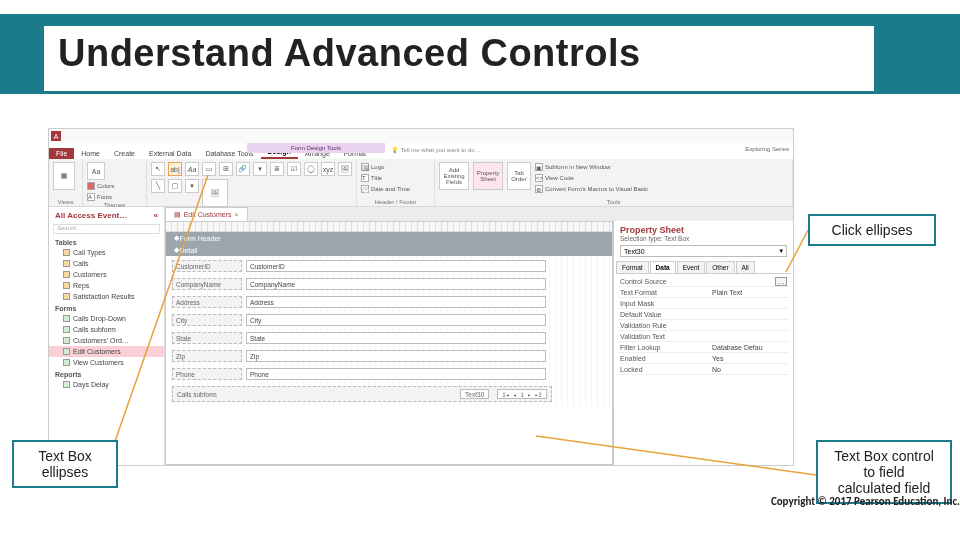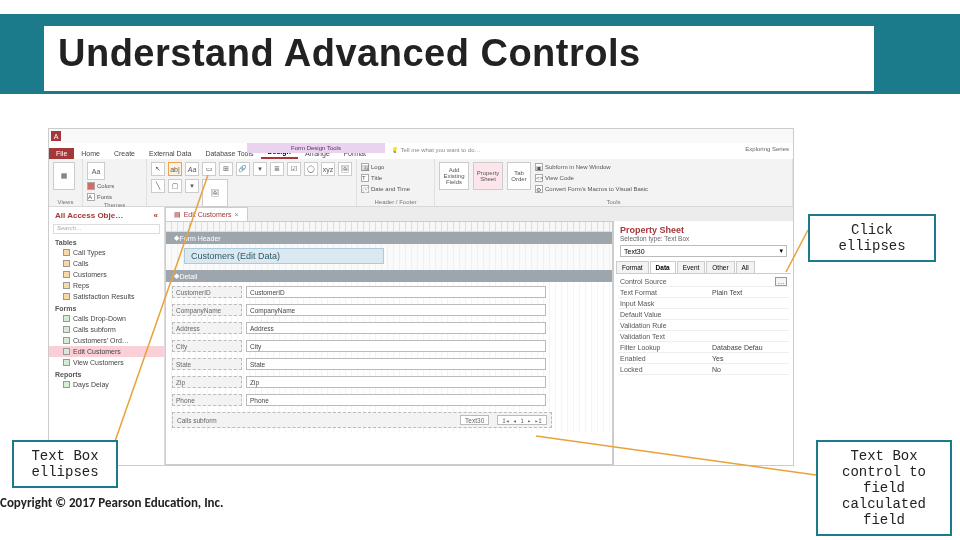--- a/index.html
+++ b/index.html
@@ -199,38 +199,38 @@
   .psheet .pk{ width: 94px; color:#555; padding-left:2px;}
   .psheet .pv{ flex:1; color:#444; display:flex; justify-content:space-between; align-items:center; padding-right:2px;}
   .psheet .ell{ width:12px;height:9px;border:1px solid #999;text-align:center;line-height:7px;font-size:7px;background:#f5f5f5;}
 
   
   .callout {
     position: absolute;
     background: #fff;
     border: 2px solid #1b7b8a;
     padding: 6px 14px;
-    font-family: Liberation Mono, monospace;
+    font-family: Liberation Sans, sans-serif;
     font-size: 14px;
     color: #222;
     text-align: center;
     line-height: 1.15;
   }
   .callout.c1 { top: 214px; left: 808px; width: 128px;}
   .callout.c2 { top: 440px; left: 12px; width: 106px;}
   .callout.c3 { top: 440px; left: 816px; width: 136px;}
 
   svg.lines { position:absolute; top:0; left:0; width:960px; height:540px; pointer-events:none;}
 
   .copyright {
     position: absolute;
     top: 495px; left: 0; width: 960px;
-    text-align: left;
+    text-align: right;
     font-family: Calibri, Arial, sans-serif;
-    font-size: 13px; font-weight: 600;
+    font-size: 11px; font-weight: 600;
     color: #222;
   }
 </style>
 </head>
 <body>
 
 <div class="title-band"></div>
 <div class="title-white"></div>
 <div class="page-title">Understand Advanced Controls</div>
 
@@ -342,21 +342,21 @@
         </div>
       </div>
       <div class="lbl">Tools</div>
     </div>
   </div>
 
   <div class="access-body">
 
     <div class="nav">
       <div class="nav-hdr">
-          <span>All Access Obje…</span>
+          <span>All Access Event…</span>
           <span>«</span>
         </div>
       <div class="search">Search…</div>
 
       <div class="sec">Tables</div>
       <div class="item tbl">
           <span class="ico"></span>
           <span>Call Types</span>
         </div>
       <div class="item tbl">
@@ -408,23 +408,20 @@
     <div class="canvas">
       <div class="doc-tab">
         <span>▤</span>
         <span>Edit Customers</span>
         <span class="x">×</span>
       </div>
 
       <div class="design-surface">
         <div class="ruler-h"></div>
         <div class="section-bar">◆ <span>Form Header</span></div>
-        <div class="form-hdr-area">
-          <div class="title-ctl">Customers (Edit Data)</div>
-        </div>
         <div class="section-bar">◆ <span>Detail</span></div>
         <div class="detail-area">
           <div class="fld-row">
               <div class="fld-lbl">CustomerID</div>
               <div class="fld-box">CustomerID</div>
             </div>
           <div class="fld-row">
               <div class="fld-lbl">CompanyName</div>
               <div class="fld-box">CompanyName</div>
             </div>

